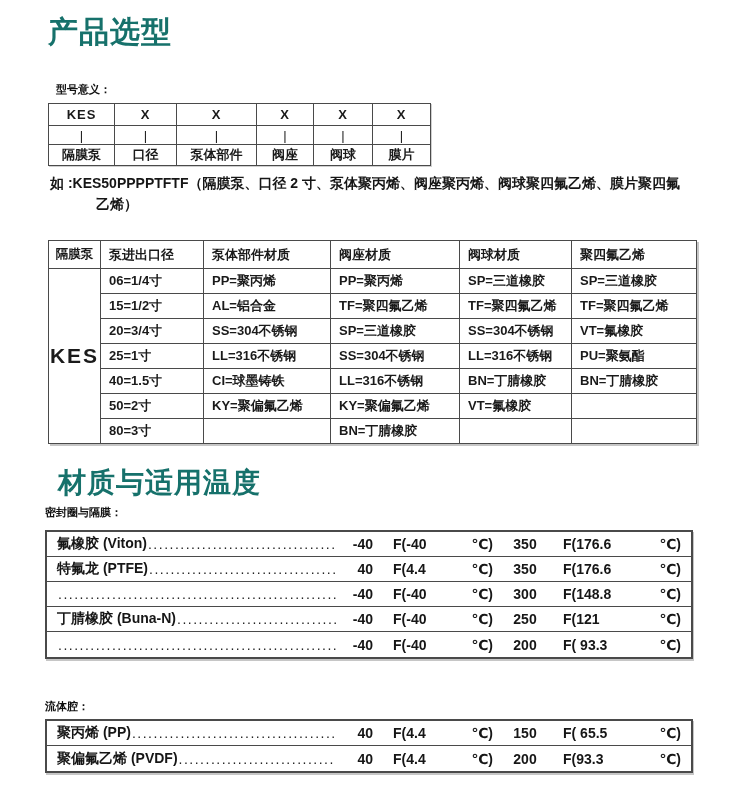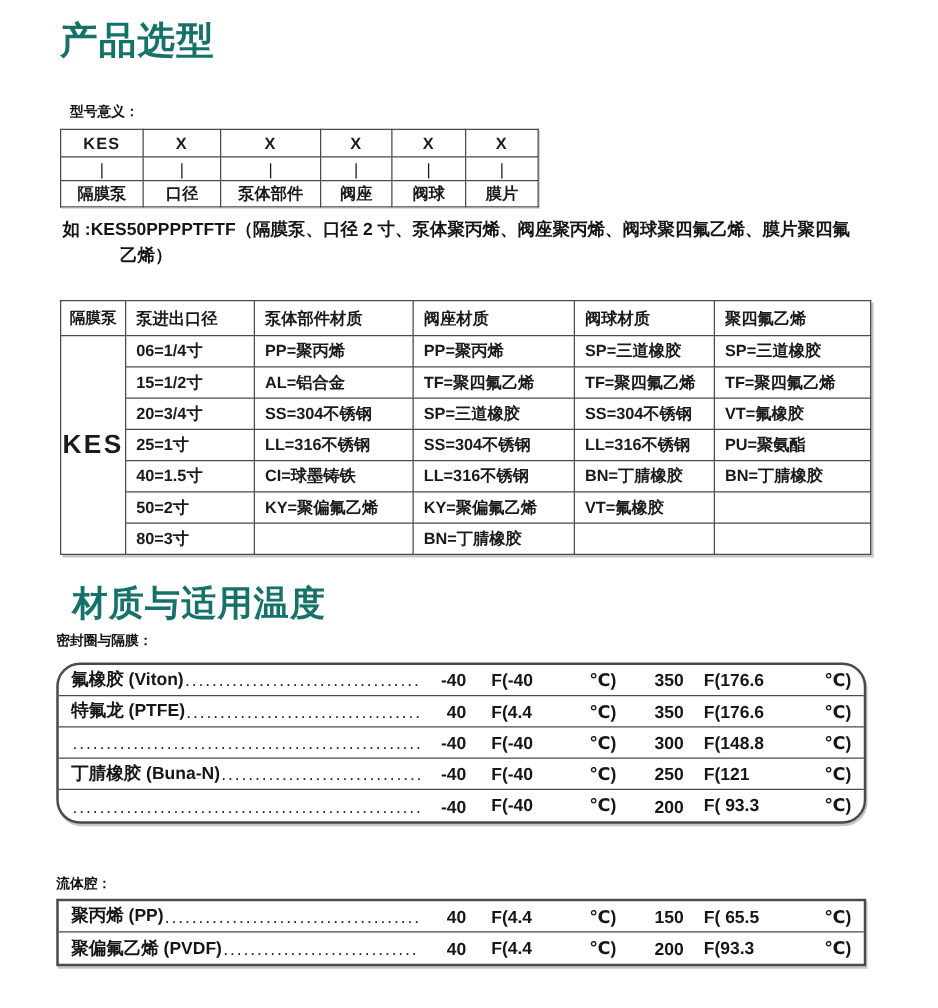--- a/index.html
+++ b/index.html
@@ -54,21 +54,21 @@
   }
   .temp-row:last-child { border-bottom:none; }
   .temp-row .mat { white-space:nowrap; }
   .temp-row .dots { flex:1; overflow:hidden; white-space:nowrap; margin:0 1px; }
   .temp-row .dots::after {
     content:"........................................................................................................................................................";
     letter-spacing:1.5px; font-weight:400; color:#222;
   }
   .temp-row .minf { width:36px; text-align:right; white-space:nowrap; }
   .temp-row .minc { width:100px; margin-left:20px; display:flex; justify-content:space-between; white-space:nowrap; }
-  .temp-row .maxf { width:44px; margin-left:10px; text-align:right; white-space:nowrap; }
+  .temp-row .maxf { width:44px; margin-left:10px; text-align:center; white-space:nowrap; }
   .temp-row .maxc { width:118px; margin-left:16px; display:flex; justify-content:space-between; white-space:nowrap; }
 </style>
 </head>
 <body>
 
 <h1 class="sec-title abs" style="left:48px; top:12px;">产品选型</h1>
 
 <div class="small-label abs" style="left:56px; top:82px;">型号意义：</div>
 
 <table class="t1 abs" style="left:48px; top:103px;">
@@ -178,21 +178,21 @@
     <td></td>
     <td></td>
   </tr>
 </tbody>
   </table>
 
 <h2 class="sec-title abs" style="left:58px; top:464px;">材质与适用温度</h2>
 
 <div class="small-label abs" style="left:45px; top:505px;">密封圈与隔膜：</div>
 
-<div class="temp-table abs" style="left:45px; top:530px;border-radius:19px;">
+<div class="temp-table abs" style="left:45px; top:530px;">
   <div class="temp-row">
     <span class="mat">氟橡胶 (Viton)</span>
     <span class="dots"></span>
     <span class="minf">-40</span>
     <span class="minc">
         <span>F(-40</span>
         <span>℃)</span>
       </span>
     <span class="maxf">350</span>
     <span class="maxc">

